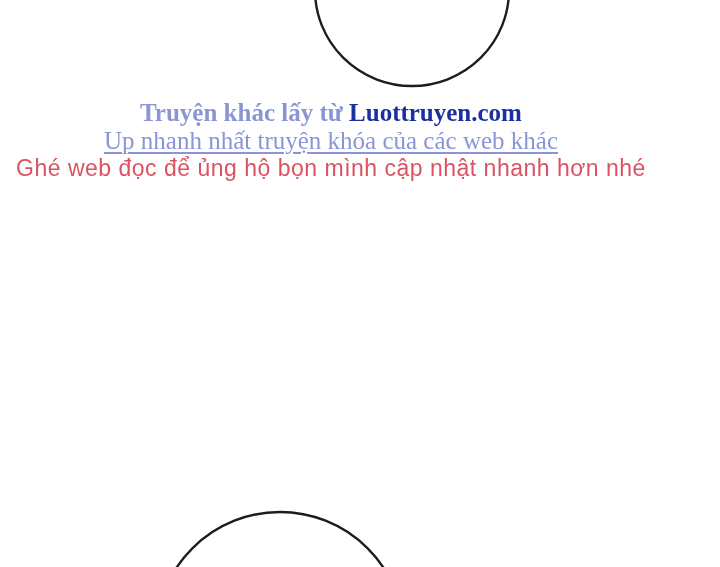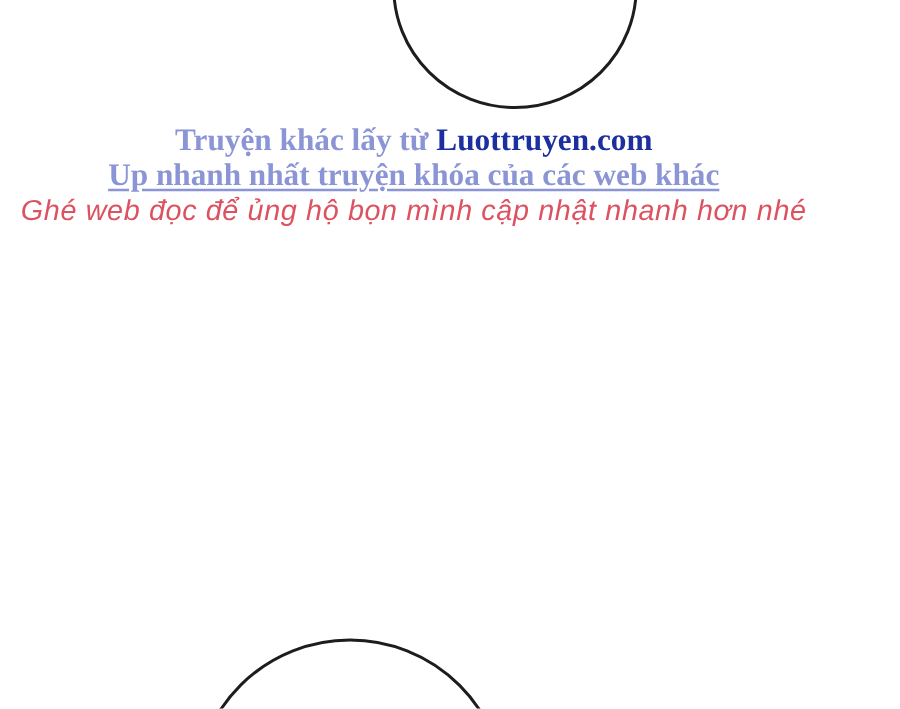--- a/index.html
+++ b/index.html
@@ -48,31 +48,30 @@
     font-size: 25px;
     line-height: 28px;
     color: var(--light_blue);
   }
   .line1 .site {
     color: var(--dark_blue);
     text-align: center;
   }
   .line2 {
     font-family: "Liberation Serif", serif;
-    font-weight: bold;
+    font-weight: normal;
     font-size: 25px;
     line-height: 27px;
     color: var(--light_blue);
     text-decoration: underline;
     text-decoration-thickness: 2px;
     text-underline-offset: 3px;
   }
   .line3 {
     font-family: "Liberation Sans", sans-serif;
-    font-style: italic;
     font-size: 23px;
     line-height: 29px;
     letter-spacing: 0.5px;
     color: var(--red);
   }
 </style>
 </head>
 <body>
 
 <div class="page">

